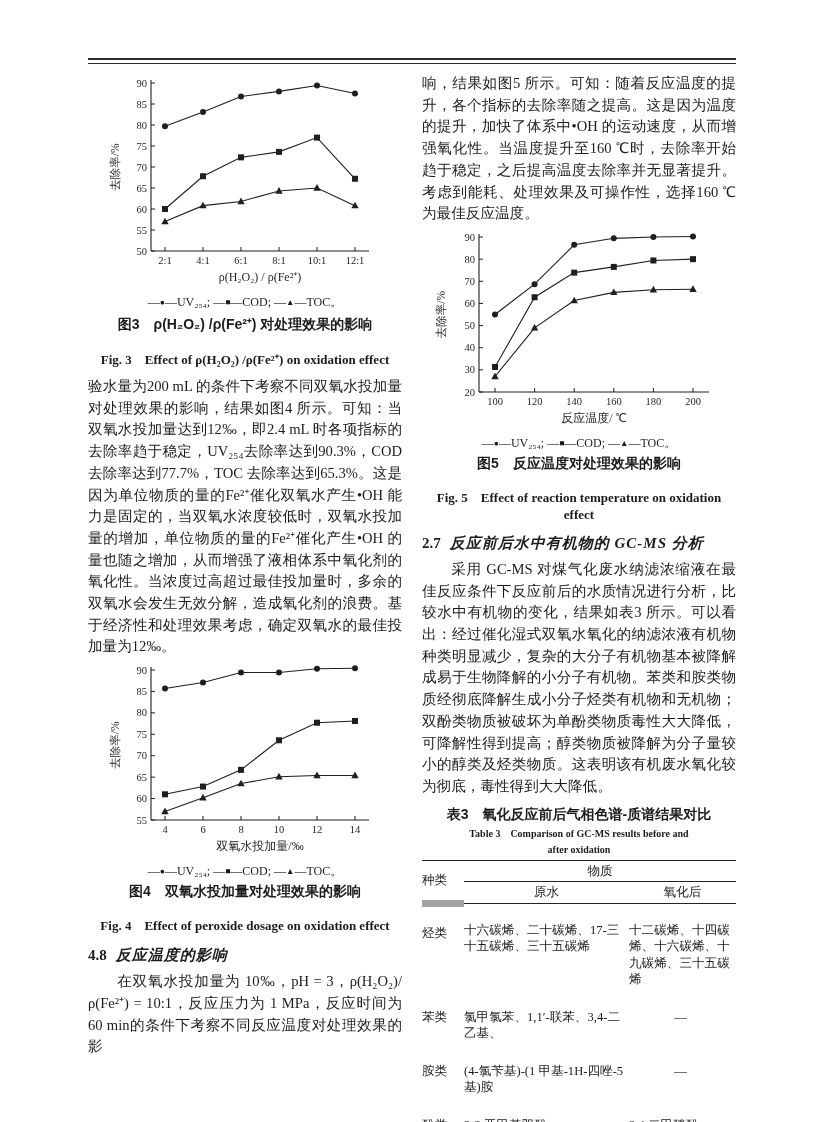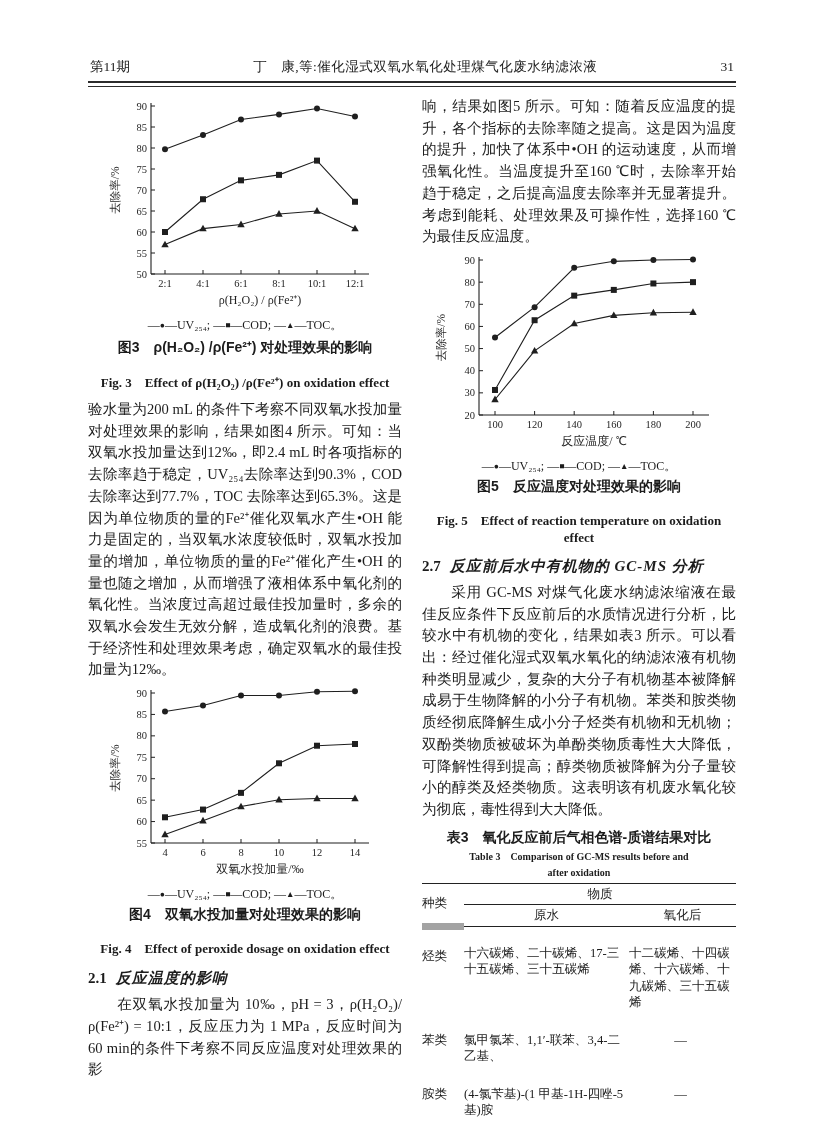--- a/index.html
+++ b/index.html
@@ -43,25 +43,20 @@
   td.c-type{padding-left:2px;}
   td.c-raw{padding-right:10px;}
   td.dash{text-align:center;padding-right:30px;}
 </style>
 </head>
 <body>
 
 <div class="page">
   <div class="content">
 
-    <div class="hdr">
-      <span class="hdr-issue">第11期</span>
-      <span class="hdr-title">丁　康,等:催化湿式双氧水氧化处理煤气化废水纳滤浓液</span>
-      <span class="hdr-page">31</span>
-    </div>
     <div class="rule"></div>
 
     <div class="columns">
 
       <div class="col">
 
         <figure class="fig" style="margin-top:2px;">
           <svg width="272" height="216">
               <line x1="42" y1="5" x2="42" y2="176" stroke="#1f1f1f" stroke-width="1.1"></line>
               <line x1="42" y1="176" x2="260" y2="176" stroke="#1f1f1f" stroke-width="1.1"></line>
@@ -185,21 +180,21 @@
               <path d="M 246 109.52857142857141 L 249.7 116.12857142857142 L 242.3 116.12857142857142 Z" fill="#1f1f1f"></path>
             </svg>
           <div class="legend">—<span class="mk">●</span>—UV₂₅₄; —<span class="mk">■</span>—COD; —<span class="mk">▲</span>—TOC。</div>
           <figcaption>
             <div class="cap-zh">图4　双氧水投加量对处理效果的影响</div>
             <div class="cap-en">Fig. 4　Effect of peroxide dosage on oxidation effect</div>
           </figcaption>
         </figure>
 
         <div class="sec">
-          <span class="sec-num">2.1</span><span class="sec-title">反应温度的影响</span>
+          <span class="sec-num">4.8</span><span class="sec-title">反应温度的影响</span>
         </div>
         <p class="para ind">在双氧水投加量为 10‰，pH = 3，ρ(H₂O₂)/ρ(Fe²⁺) = 10:1，反应压力为 1 MPa，反应时间为 60 min的条件下考察不同反应温度对处理效果的影</p>
 
       </div>
 
       <div class="col">
 
         <p class="para">响，结果如图5 所示。可知：随着反应温度的提升，各个指标的去除率随之提高。这是因为温度的提升，加快了体系中•OH 的运动速度，从而增强氧化性。当温度提升至160 ℃时，去除率开始趋于稳定，之后提高温度去除率并无显著提升。考虑到能耗、处理效果及可操作性，选择160 ℃为最佳反应温度。</p>
 
         <figure class="fig">

